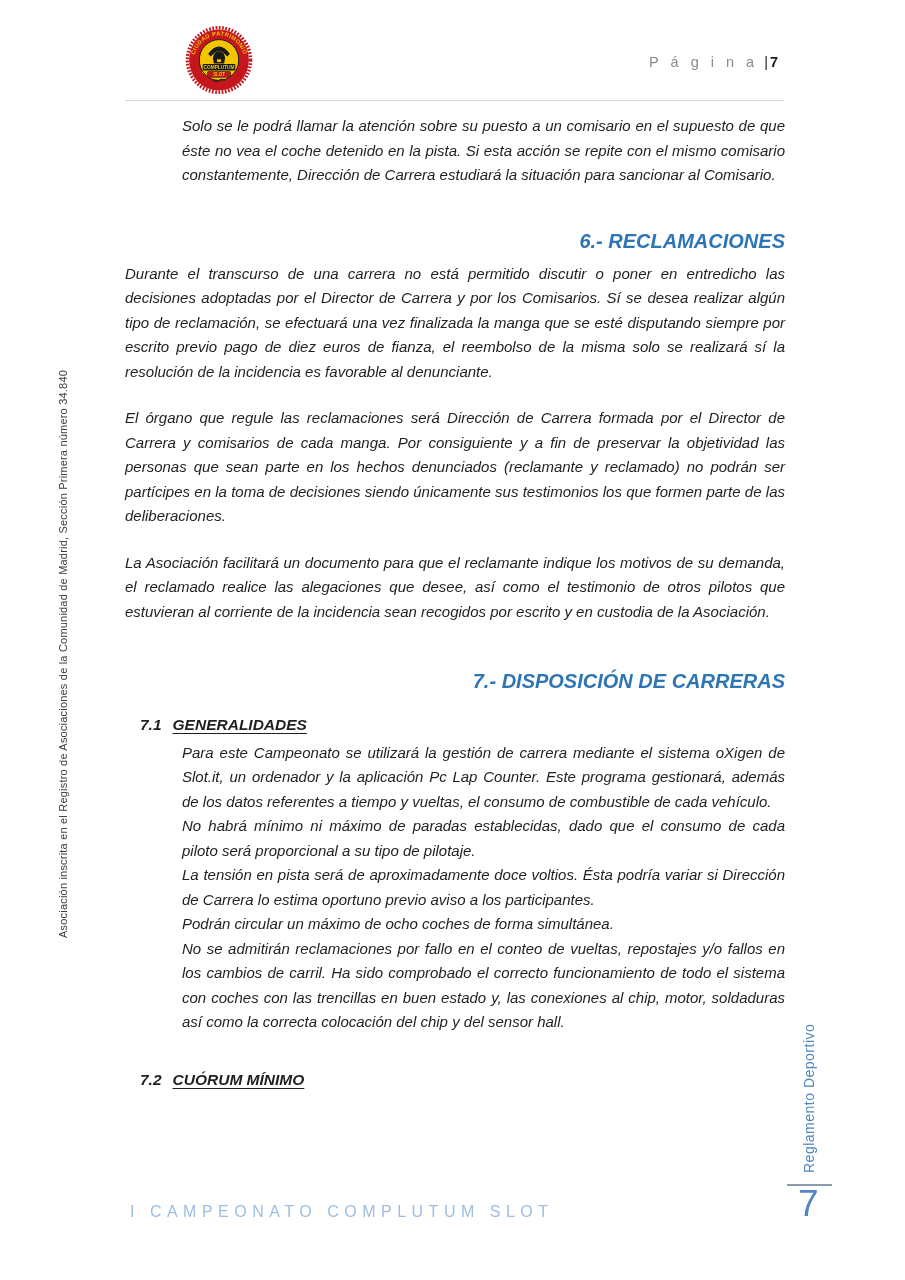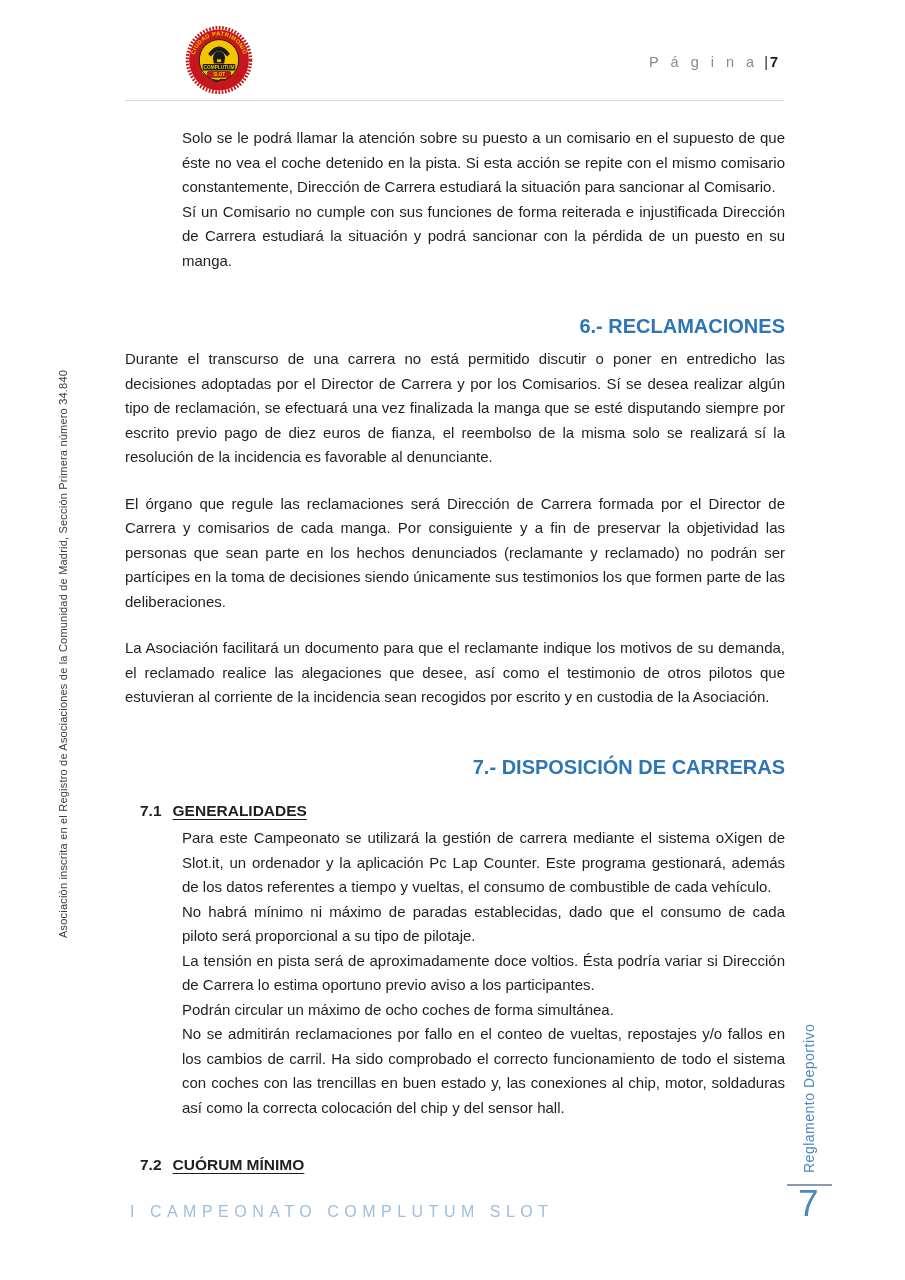--- a/index.html
+++ b/index.html
@@ -19,22 +19,22 @@
   
   .left-note {
     position:absolute; left:57px; top:338px; height:600px;
     writing-mode:vertical-rl; transform:rotate(180deg);
     font-size:11px; color:#3d3d3d; white-space:nowrap; letter-spacing:0.2px;
     display:flex; align-items:center;
   }
 
   
   .content {
-    position:absolute; left:125px; top:126px; width:660px;
-    font-size:15px; line-height:24.5px; text-align:justify;
+    position:absolute; left:125px; top:114px; width:660px;
+    font-size:15px; line-height:24.5px; text-align:justify;font-style:italic;
   }
   .indent { padding-left:57px; }
   .content p { margin:0; }
   .content .spaced p { margin-bottom:10px; }
   .sec-title {
     font-size:20px; font-weight:bold; color:#2E75B6;
     text-align:right; line-height:24px;
   }
   .sec-title.h6 { margin:41px 0 9px 0; }
   .sec-title.h7 { margin:45px 0 20px 0; }
@@ -101,21 +101,20 @@
     <span class="plabel">P á g i n a</span><span class="psep">|</span><span class="pnum">7</span>
   </div>
   <div class="header-rule"></div>
 
   <div class="left-note">Asociación inscrita en el Registro de Asociaciones de la Comunidad de Madrid, Sección Primera número 34.840</div>
 
   <div class="content">
 
     <div class="indent">
       <p>Solo se le podrá llamar la atención sobre su puesto a un comisario en el supuesto de que éste no vea el coche detenido en la pista. Si esta acción se repite con el mismo comisario constantemente, Dirección de Carrera estudiará la situación para sancionar al Comisario.</p>
-      <p>Sí un Comisario no cumple con sus funciones de forma reiterada e injustificada Dirección de Carrera estudiará la situación y podrá sancionar con la pérdida de un puesto en su manga.</p>
     </div>
 
     <div class="sec-title h6">6.- RECLAMACIONES</div>
     <div class="spaced">
       <p>Durante el transcurso de una carrera no está permitido discutir o poner en entredicho las decisiones adoptadas por el Director de Carrera y por los Comisarios. Sí se desea realizar algún tipo de reclamación, se efectuará una vez finalizada la manga que se esté disputando siempre por escrito previo pago de diez euros de fianza, el reembolso de la misma solo se realizará sí la resolución de la incidencia es favorable al denunciante.</p>
       <p style="margin-top:22px">El órgano que regule las reclamaciones será Dirección de Carrera formada por el Director de Carrera y comisarios de cada manga. Por consiguiente y a fin de preservar la objetividad las personas que sean parte en los hechos denunciados (reclamante y reclamado) no podrán ser partícipes en la toma de decisiones siendo únicamente sus testimonios los que formen parte de las deliberaciones.</p>
       <p style="margin-top:22px">La Asociación facilitará un documento para que el reclamante indique los motivos de su demanda, el reclamado realice las alegaciones que desee, así como el testimonio de otros pilotos que estuvieran al corriente de la incidencia sean recogidos por escrito y en custodia de la Asociación.</p>
     </div>
 
     <div class="sec-title h7">7.- DISPOSICIÓN DE CARRERAS</div>

